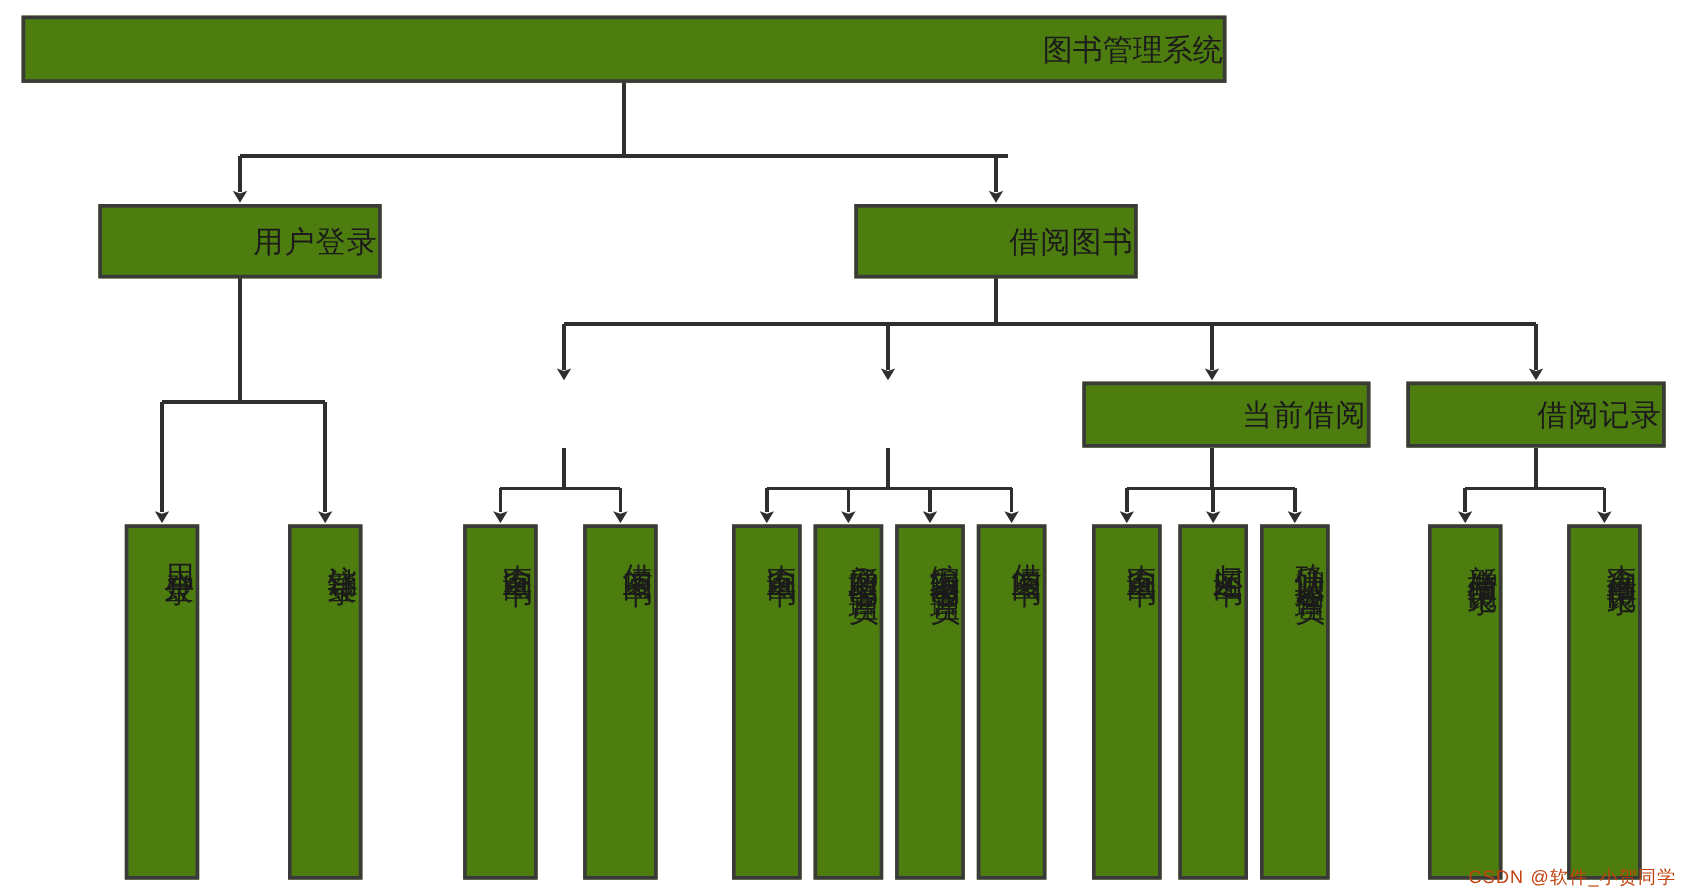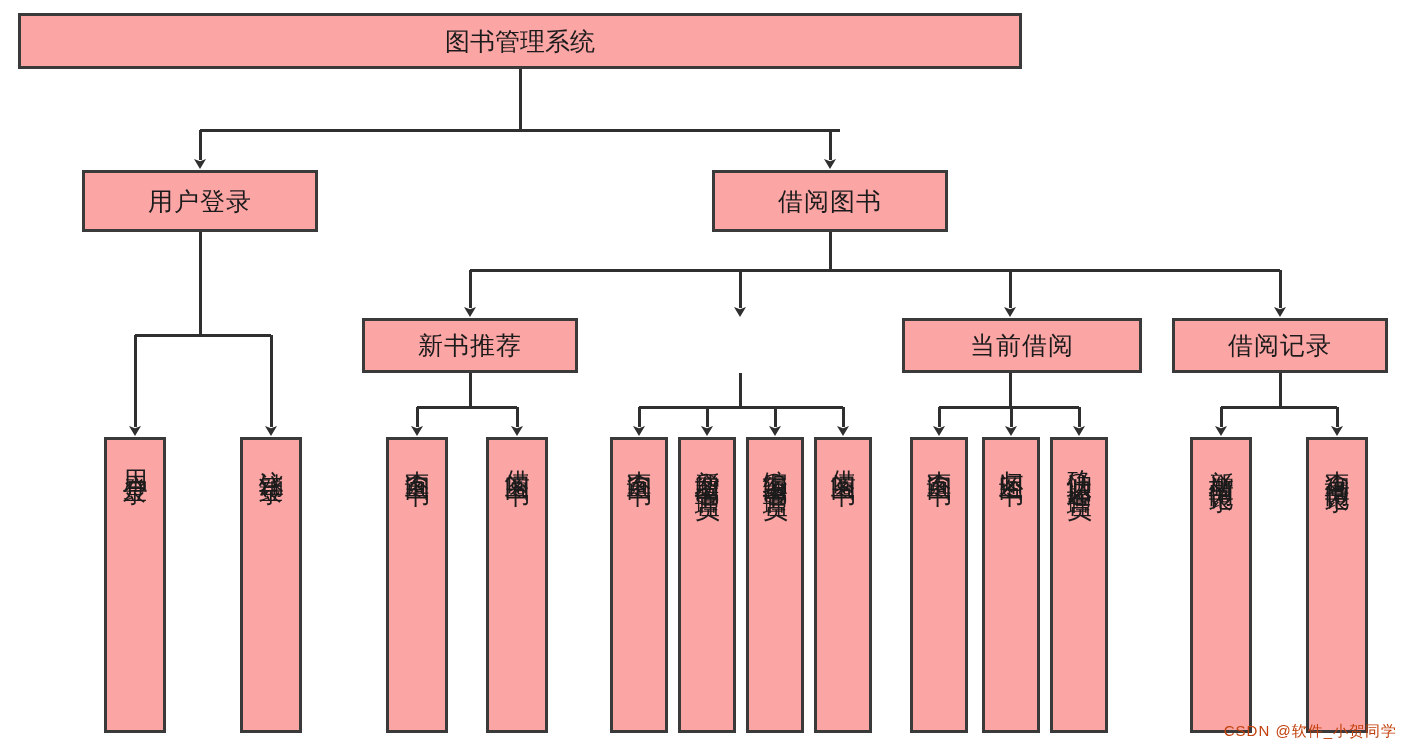--- a/index.html
+++ b/index.html
@@ -1,20 +1,20 @@
 <!DOCTYPE html>
 <html><head>
 <meta charset="utf-8">
 <style>
   html,body{margin:0;padding:0;background:#ffffff;}
   body{width:1405px;height:747px;overflow:hidden;font-family:"Liberation Sans","DejaVu Sans",sans-serif;}
   #diagram-root{position:relative;width:1405px;height:747px;background:#fff;}
   svg.wires{position:absolute;left:0;top:0;width:1405px;height:747px;overflow:visible;}
-  .node{position:absolute;box-sizing:border-box;background:#fca5a5;border:3px solid #3a3a3a;
-        display:flex;align-items:center;justify-content:center;color:#1b1b1b;}
+  .node{position:absolute;box-sizing:border-box;background:#4d7c0f;border:3px solid #3a3a3a;
+        display:flex;align-items:center;justify-content:flex-end;color:#1b1b1b;}
   .node.h{font-size:25px;letter-spacing:1px;}
   .node.root{font-size:25px;}
   .node.leaf{font-size:25px;padding:10px 2px;align-items:flex-start;}
   .leaf .vtext{writing-mode:vertical-rl;text-orientation:upright;line-height:1.02;
                letter-spacing:4px;white-space:nowrap;display:block;}
   .watermark{position:absolute;right:8px;bottom:6px;font-size:15px;color:#c2410c;
              letter-spacing:1px;white-space:nowrap;}
 </style>
 </head>
 <body>
@@ -75,23 +75,20 @@
       <span>图书管理系统</span>
     </div>
 
   <div class="node h" style="left: 82px; top: 170px; width: 236px; height: 62px;">
     <span>用户登录</span>
     </div>
   <div class="node h" style="left: 712px; top: 170px; width: 236px; height: 62px;">
     <span>借阅图书</span>
     </div>
 
-  <div class="node h" style="left: 362px; top: 318px; width: 216px; height: 55px;">
-    <span>新书推荐</span>
-    </div>
   <div class="node h" style="left: 902px; top: 318px; width: 240px; height: 55px;">
     <span>当前借阅</span>
     </div>
   <div class="node h" style="left: 1172px; top: 318px; width: 216px; height: 55px;">
     <span>借阅记录</span>
     </div>
 
   <div class="node leaf" style="left: 104px; top: 437px; width: 62px; height: 296px;">
     <span class="vtext">用户登录</span>
     </div>

